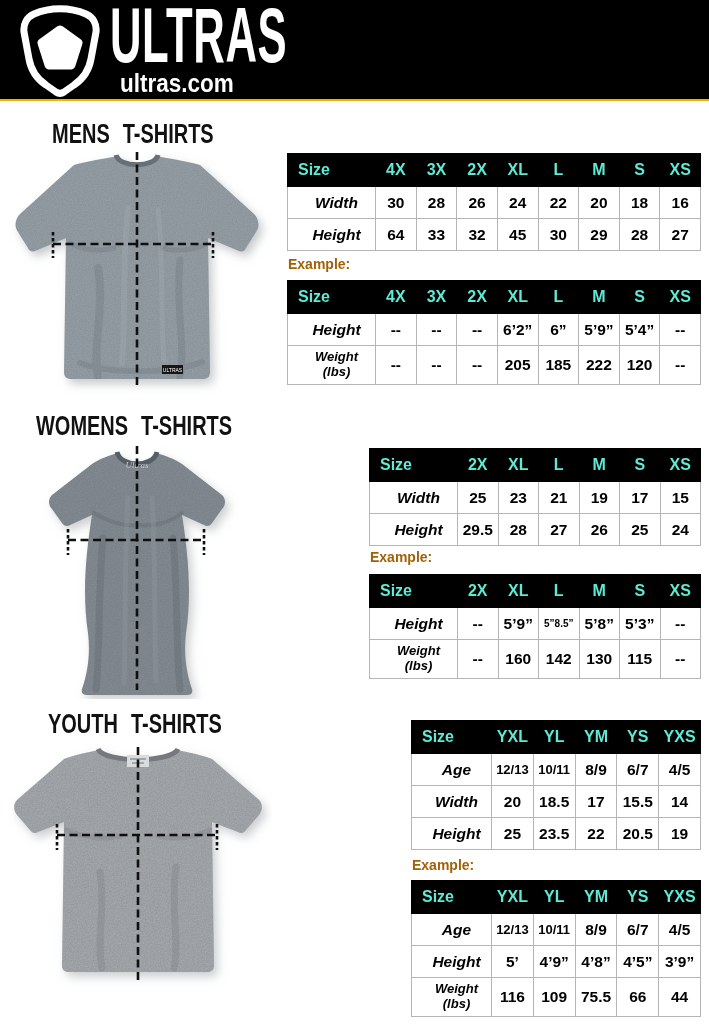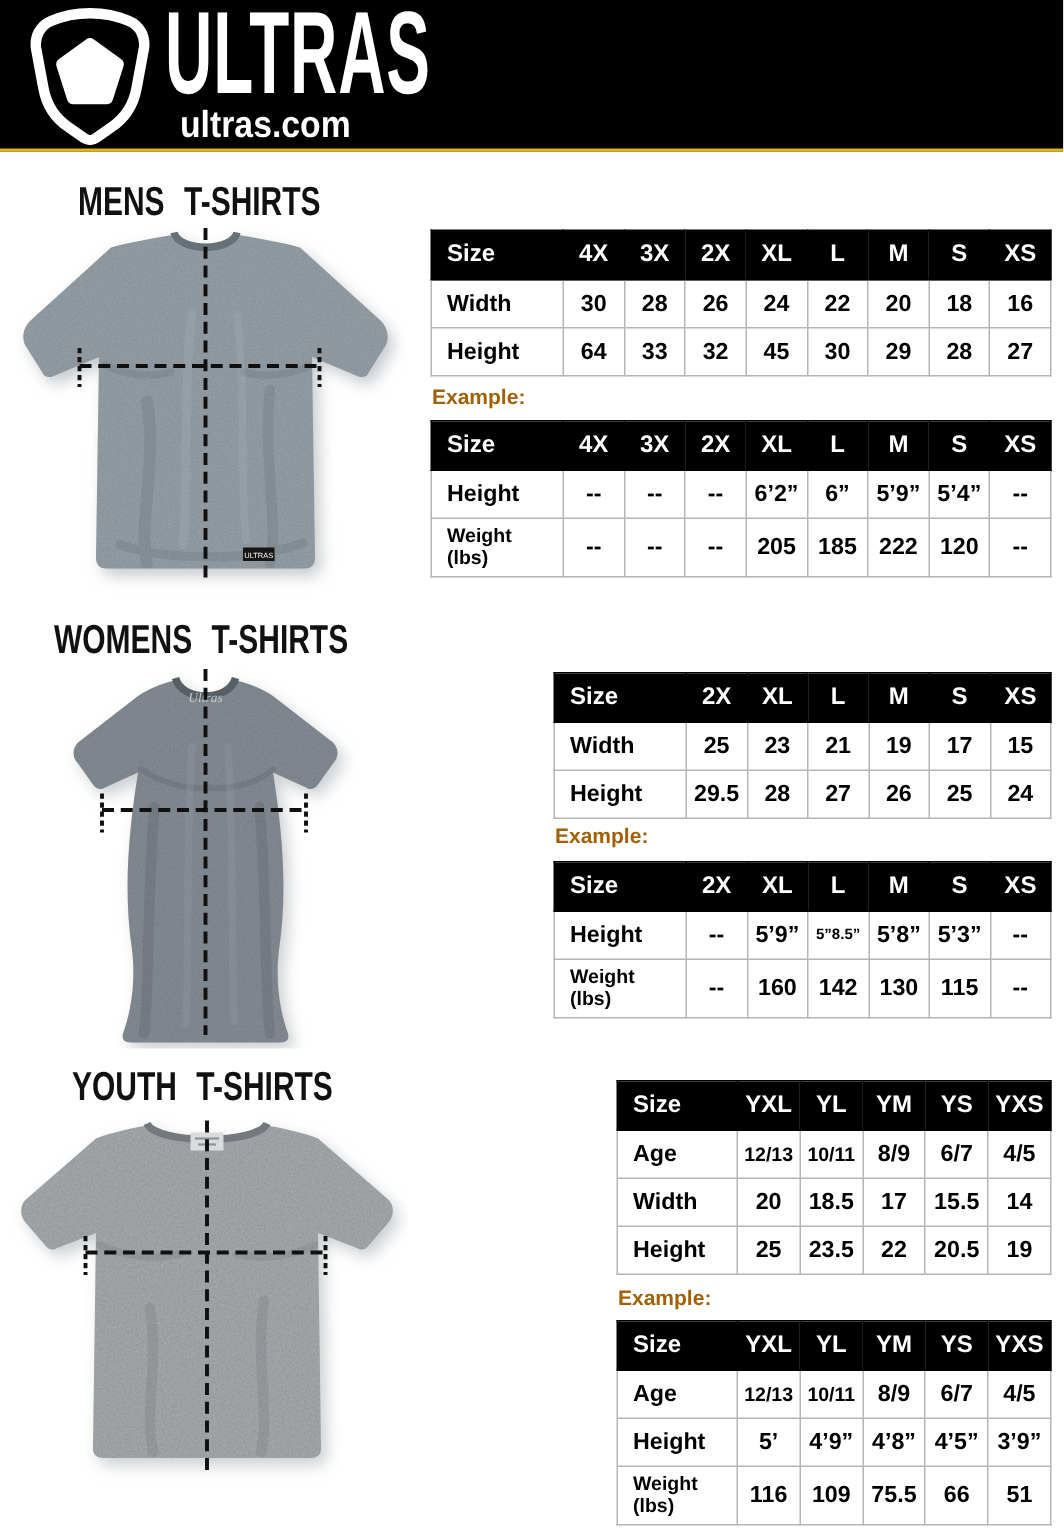--- a/index.html
+++ b/index.html
@@ -14,23 +14,23 @@
         transform:scaleX(.9);transform-origin:0 0;white-space:nowrap;}
   
   .sec-title{position:absolute;font-size:27px;line-height:28px;font-weight:bold;color:#111;
              transform:scaleX(.74);transform-origin:0 50%;white-space:nowrap;word-spacing:10px;}
   .ex-label{position:absolute;font-size:14px;font-weight:bold;color:#a16207;}
   
   .tbl{position:absolute;background:#fff;}
   table.sz{border-collapse:collapse;table-layout:fixed;width:100%;}
   .sz th,.sz td{border:1px solid #b5b5b5;text-align:center;vertical-align:middle;
                 font-weight:bold;font-size:15.5px;height:31px;padding:0;background:#fff;}
-  .sz thead th{background:#000;color:#ffffff;border-color:#000;font-size:16px;height:32px;}
+  .sz thead th{background:#000;color:#5eead4;border-color:#000;font-size:16px;height:32px;}
   .sz thead th:first-child{text-align:left;padding-left:10px;}
-  .sz td.rowlabel{text-align:left;padding-left:10px;}
+  .sz td.rowlabel{text-align:center;padding-left:10px;font-style:italic;}
   .sz td.rowlabel.multiline{font-size:13px;line-height:1.15;white-space:pre-line;height:38px;}
   .sz td.small{font-size:13px;}
   .sz td.xsmall{font-size:10px;}
   .shirt{position:absolute;}
 </style>
 </head>
 <body>
 
 <div class="page">
 
@@ -453,19 +453,19 @@
             <td>4’5”</td>
             <td>3’9”</td>
           </tr>
           <tr>
             <td class="rowlabel multiline">Weight
 (lbs)</td>
             <td>116</td>
             <td>109</td>
             <td>75.5</td>
             <td>66</td>
-            <td>51</td>
+            <td>44</td>
           </tr>
         </tbody>
       </table>
     </div>
 
 </div>
 
 </body></html>

